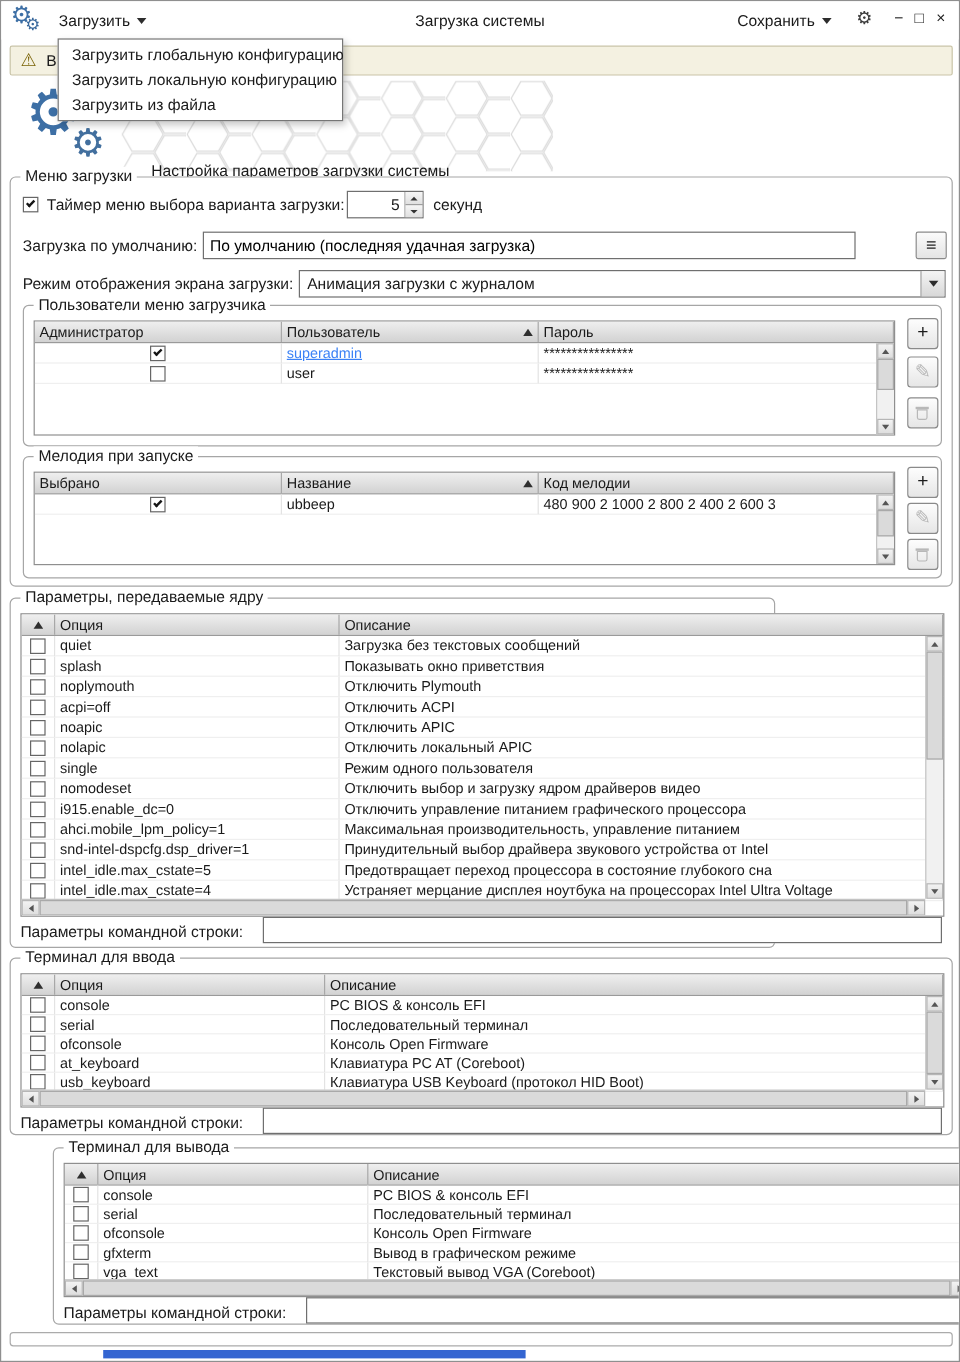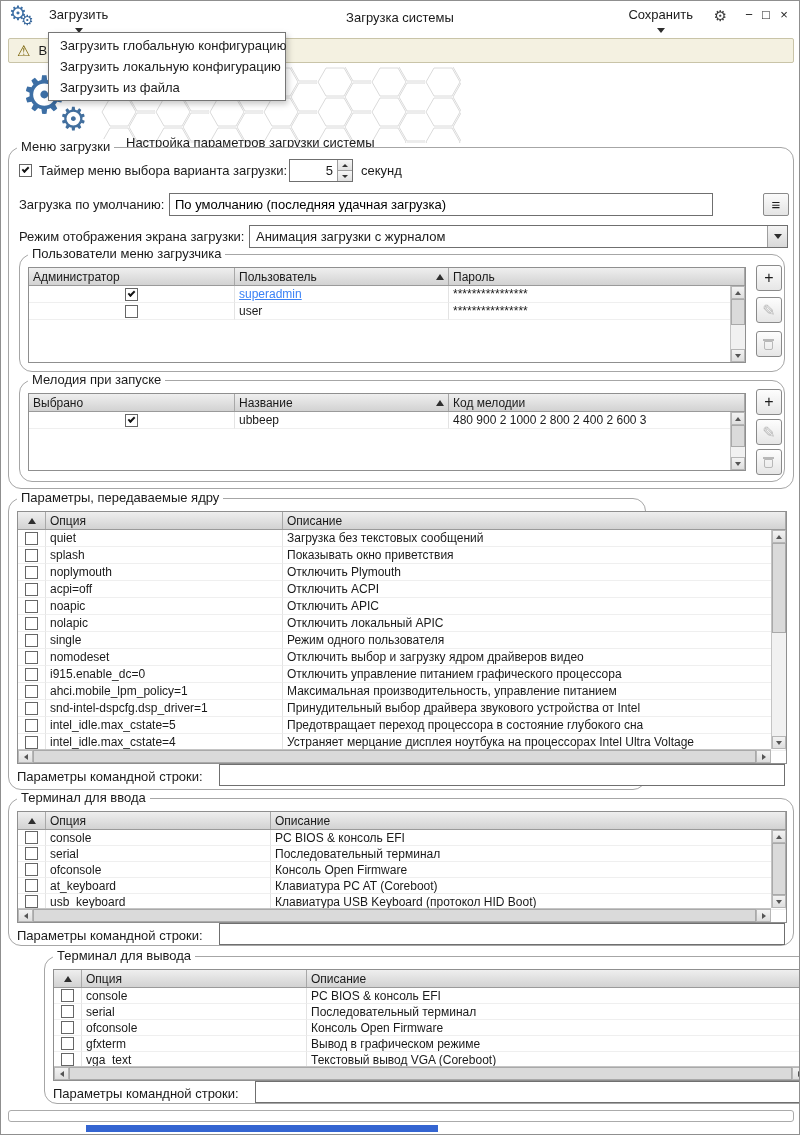--- a/index.html
+++ b/index.html
@@ -5,21 +5,21 @@
   html,body{margin:0;padding:0;background:#fff;}
   body{font-family:"Liberation Sans",sans-serif;}
   .window{position:relative;width:800px;height:1135px;border:1px solid #8f8f8f;background:#fff;overflow:hidden;color:#1a1a1a;font-size:13px;box-sizing:border-box;}
   .window *, .window *::before, .window *::after{box-sizing:border-box;}
 
   
   .toolbar{position:absolute;left:0;top:0;right:0;height:32px;background:#fff;}
   .app-logo{position:absolute;left:8px;top:2px;width:32px;height:28px;}
   .gear-big{position:absolute;left:0;top:0;font-size:20px;line-height:1;color:#3d6fa5;}
   .gear-small{position:absolute;left:12px;top:10px;font-size:14px;line-height:1;color:#39689c;}
-  .menu-button{position:absolute;top:6px;height:20px;display:flex;align-items:center;gap:6px;padding:0 6px;cursor:default;flex-direction:column;}
+  .menu-button{position:absolute;top:6px;height:20px;display:flex;align-items:center;gap:6px;padding:0 6px;cursor:default;}
   #load-btn{left:42px;}
   #save-btn{right:100px;}
   .toolbar-title{position:absolute;left:0;right:0;top:9px;text-align:center;font-size:13px;}
   #gear-btn{position:absolute;right:72px;top:7px;font-size:15px;line-height:1;color:#3c3c3c;}
   .win-btn{position:absolute;top:6px;width:16px;text-align:center;font-size:13px;color:#222;}
   #btn-min{right:42px;} #btn-max{right:25px;} #btn-close{right:7px;}
 
   
   .t-dn-m{width:0;height:0;border-left:4px solid transparent;border-right:4px solid transparent;border-top:5px solid #2d2d2d;}
   .t-up{width:0;height:0;border-left:3px solid transparent;border-right:3px solid transparent;border-bottom:4px solid #555;}
@@ -35,21 +35,21 @@
   .warn-icon{color:#7a6306;font-size:15px;line-height:1;}
 
   
   #hexbg{position:absolute;left:100px;top:66px;}
   #logo-g1{position:absolute;left:20px;top:68px;font-size:52px;line-height:1;color:#3d6fa5;}
   #logo-g2{position:absolute;left:58px;top:102px;font-size:32px;line-height:1;color:#426f9e;}
   #hdr-title{position:absolute;left:125px;top:82px;font-size:13px;}
   #hdr-sub{position:absolute;left:125px;top:108px;font-size:13px;margin-top:26px;}
 
   
-  .fset{position:absolute;border:1px solid #a6a6a6;border-radius:13px;background:#fff;}
+  .fset{position:absolute;border:1px solid #a6a6a6;border-radius:5px;background:#fff;}
   .legend{position:absolute;top:-9px;left:8px;background:#fff;padding:0 4px;font-size:13px;white-space:nowrap;}
   .label{position:absolute;font-size:13px;white-space:nowrap;}
 
   #fs-boot{left:7px;top:146px;width:786px;height:342px;}
   #cb-timer{position:absolute;left:10px;top:16px;}
   #lbl-timer{left:30px;top:15px;}
   #spin-timer{left:280px;top:11px;width:64px;height:23px;}
   #lbl-seconds{left:352px;top:15px;}
   #lbl-default{left:10px;top:49px;}
   #inp-default{left:160px;top:45px;width:544px;height:23px;}

